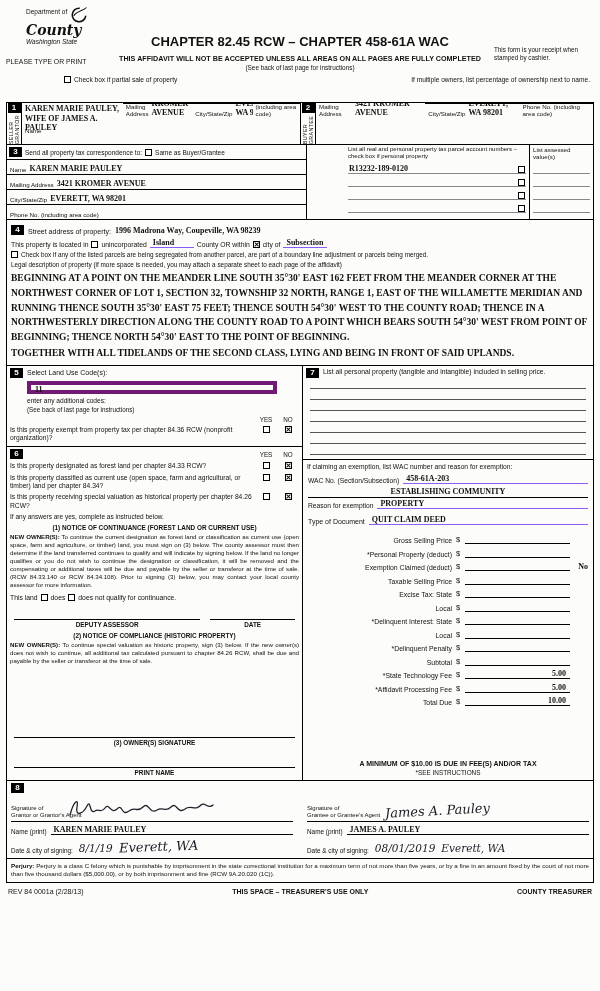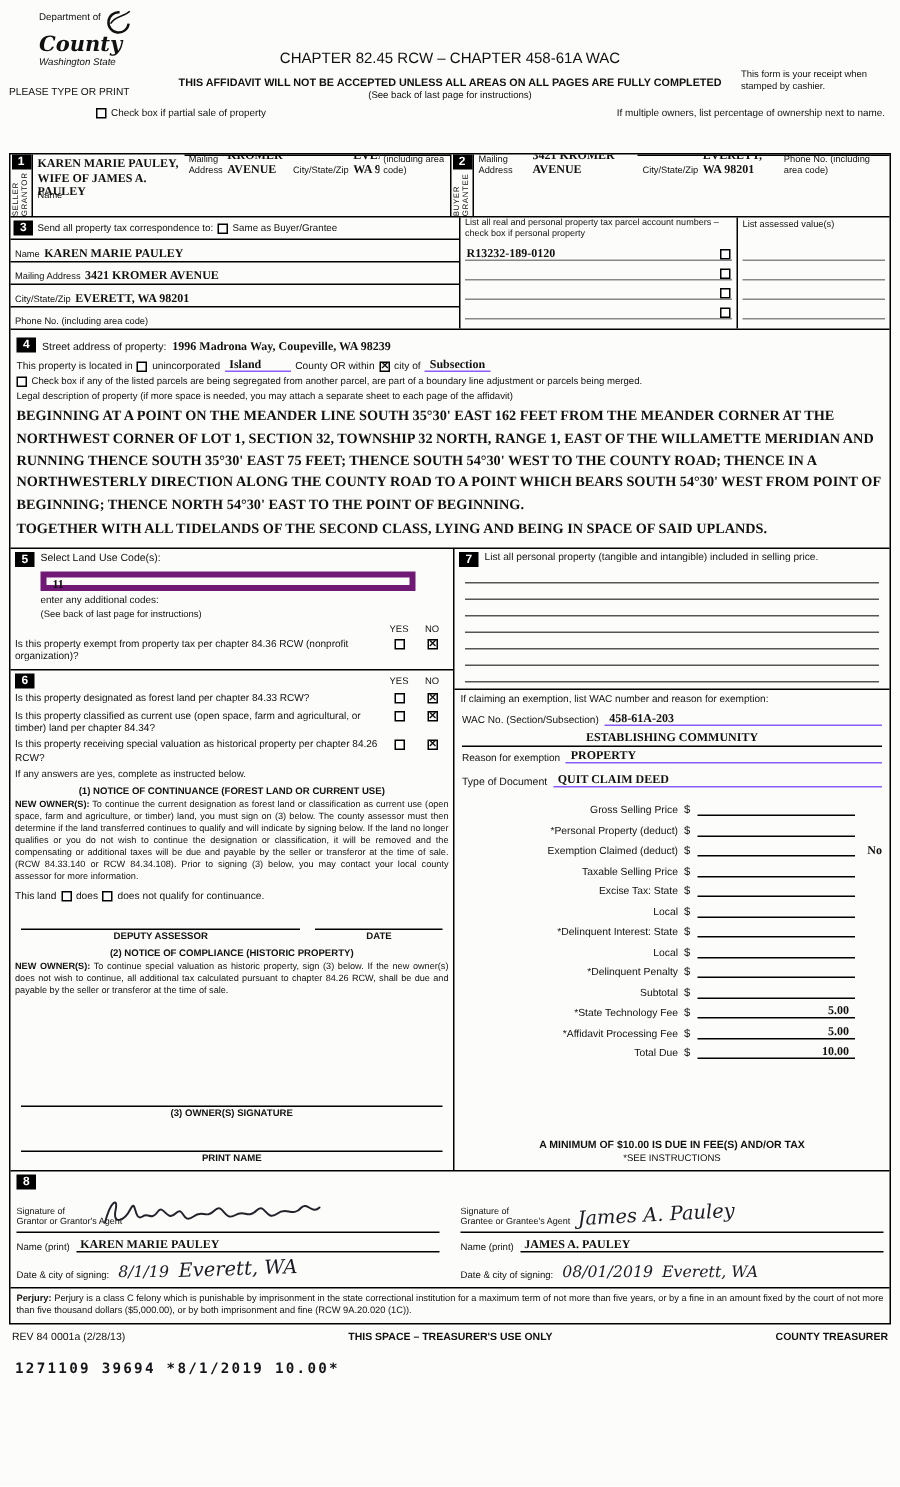--- a/index.html
+++ b/index.html
@@ -12,21 +12,21 @@
   }
   
   .header{ position:relative; height:96px; }
   .logo{ position:absolute; left:20px; top:2px; width:120px; }
   .logo-top{ display:flex; align-items:flex-start; gap:3px; font-size:6.5px; }
   .swoosh{ margin-top:-2px; }
   .logo-rev{ font-family:"DejaVu Serif", serif; font-style:italic; font-weight:bold; font-size:14px; margin-top:-2px; }
   .logo-state{ font-style:italic; font-size:6.5px; }
   .title-block{ text-align:center; padding-top:26px; }
   .form-title{ font-weight:bold; font-size:11px; letter-spacing:.3px; }
-  .chapter{ font-weight:normal; font-size:10px; margin-top:2px; }
+  .chapter{ font-weight:bold; font-size:13px; margin-top:2px; }
   .type-print{ position:absolute; left:0; top:52px; font-size:6.8px; }
   .receipt-note{ position:absolute; right:0; top:40px; width:100px; font-size:6.3px; line-height:1.25; }
   .warning{ text-align:center; font-weight:bold; font-size:7.2px; margin-top:5px; }
   .see-back{ text-align:center; font-size:6.4px; margin-top:1px; }
   .partial-row{ display:flex; justify-content:space-between; align-items:center; margin-top:5px; padding:0 4px 0 58px; font-size:6.6px; }
   .partial-left{ display:flex; align-items:center; gap:3px; }
   
   .cb{ display:inline-block; width:7px; height:7px; border:1px solid #000; background:#fff; position:relative; vertical-align:-1px; flex-shrink:0; }
   .cb.x::after{ content:"✕"; position:absolute; left:0; top:-1px; font-size:7px; font-weight:bold; line-height:7px; }
   .secnum{ display:inline-block; background:#000; color:#fff; font-weight:bold; font-size:8px; width:13px; height:10px; line-height:10px; text-align:center; flex-shrink:0; }
@@ -45,21 +45,21 @@
   .f{ border-top:1px solid #000; padding:1px 3px; height:15px; display:flex; align-items:flex-end; gap:3px; overflow:hidden; }
   .f:first-child{ border-top:none; }
   .f.name{ height:32px; display:block; position:relative; padding-bottom:9px; }
   .f.name .fval{ display:block; line-height:1.2; }
   .f.name .flbl{ position:absolute; left:3px; bottom:1px; }
   .flbl{ font-size:6.2px; }
   
   .sec3{ display:flex; border-bottom:1px solid #000; }
   .s3-left{ width:300px; border-right:1px solid #000; display:flex; flex-direction:column; }
   .s3-head{ display:flex; align-items:center; gap:3px; padding:2px 2px; height:14px; font-size:6.5px; }
-  .s3-mid{ width:185px; border-right:1px solid #000; padding:1px 3px; }
+  .s3-mid{ width:185px; border-right:1px solid #000; padding:1px 3px;margin-left:38px; }
   .s3-mid-head{ font-size:6px; line-height:1.2; height:15px; }
   .parcel-row{ display:flex; justify-content:space-between; align-items:flex-end; border-bottom:1px solid #888; height:13px; padding:0 1px; }
   .s3-right{ flex:1; padding:1px 3px; }
   .s3-right-head{ font-size:6.2px; height:15px; }
   .av-row{ border-bottom:1px solid #888; height:13px; }
   
   .sec4{ border-bottom:1px solid #000; padding:2px 4px 4px; }
   .s4-row1{ display:flex; align-items:flex-end; gap:4px; height:13px; }
   .s4-row2{ margin-top:3px; font-size:6.8px; display:flex; align-items:flex-end; gap:3px; flex-wrap:wrap; }
   .s4-row3{ margin-top:3px; display:flex; align-items:center; gap:3px; font-size:6.4px; }
@@ -284,21 +284,21 @@
         <span class="cb x"></span>
         <span>city of</span>
         <span class="fval uline">Subsection</span>
       </div>
       <div class="s4-row3">
         <span class="cb"></span>
         <span>Check box if any of the listed parcels are being segregated from another parcel, are part of a boundary line adjustment or parcels being merged.</span>
       </div>
       <div class="s4-row4">Legal description of property (if more space is needed, you may attach a separate sheet to each page of the affidavit)</div>
       <div class="legal">BEGINNING AT A POINT ON THE MEANDER LINE SOUTH 35°30' EAST 162 FEET FROM THE MEANDER CORNER AT THE NORTHWEST CORNER OF LOT 1, SECTION 32, TOWNSHIP 32 NORTH, RANGE 1, EAST OF THE WILLAMETTE MERIDIAN AND RUNNING THENCE SOUTH 35°30' EAST 75 FEET; THENCE SOUTH 54°30' WEST TO THE COUNTY ROAD; THENCE IN A NORTHWESTERLY DIRECTION ALONG THE COUNTY ROAD TO A POINT WHICH BEARS SOUTH 54°30' WEST FROM POINT OF BEGINNING; THENCE NORTH 54°30' EAST TO THE POINT OF BEGINNING.</div>
-      <div class="legal" style="margin-top:1px;">TOGETHER WITH ALL TIDELANDS OF THE SECOND CLASS, LYING AND BEING IN SPACE OF SAID UPLANDS.</div>
+      <div class="legal" style="margin-top:1px;">TOGETHER WITH ALL TIDELANDS OF THE SECOND CLASS, LYING AND BEING IN FRONT OF SAID UPLANDS.</div>
     </div>
 
     <div class="mid">
       <div class="mid-left">
 
         <div class="s5">
           <div class="s5-r1">
             <span class="secnum">5</span>
             <span>Select Land Use Code(s):</span>
           </div>
@@ -560,15 +560,14 @@
       <b>Perjury:</b>
       <span>Perjury is a class C felony which is punishable by imprisonment in the state correctional institution for a maximum term of not more than five years, or by a fine in an amount fixed by the court of not more than five thousand dollars ($5,000.00), or by both imprisonment and fine (RCW 9A.20.020 (1C)).</span>
     </div>
   </div>
 
   <div class="footrow">
     <span>REV 84 0001a (2/28/13)</span>
     <span class="mid-lbl">THIS SPACE – TREASURER'S USE ONLY</span>
     <span class="right-lbl">COUNTY TREASURER</span>
   </div>
-  <div class="stamp">1271109 39694 *8/1/2019 10.00*</div>
 
 </div>
 
 </body></html>

